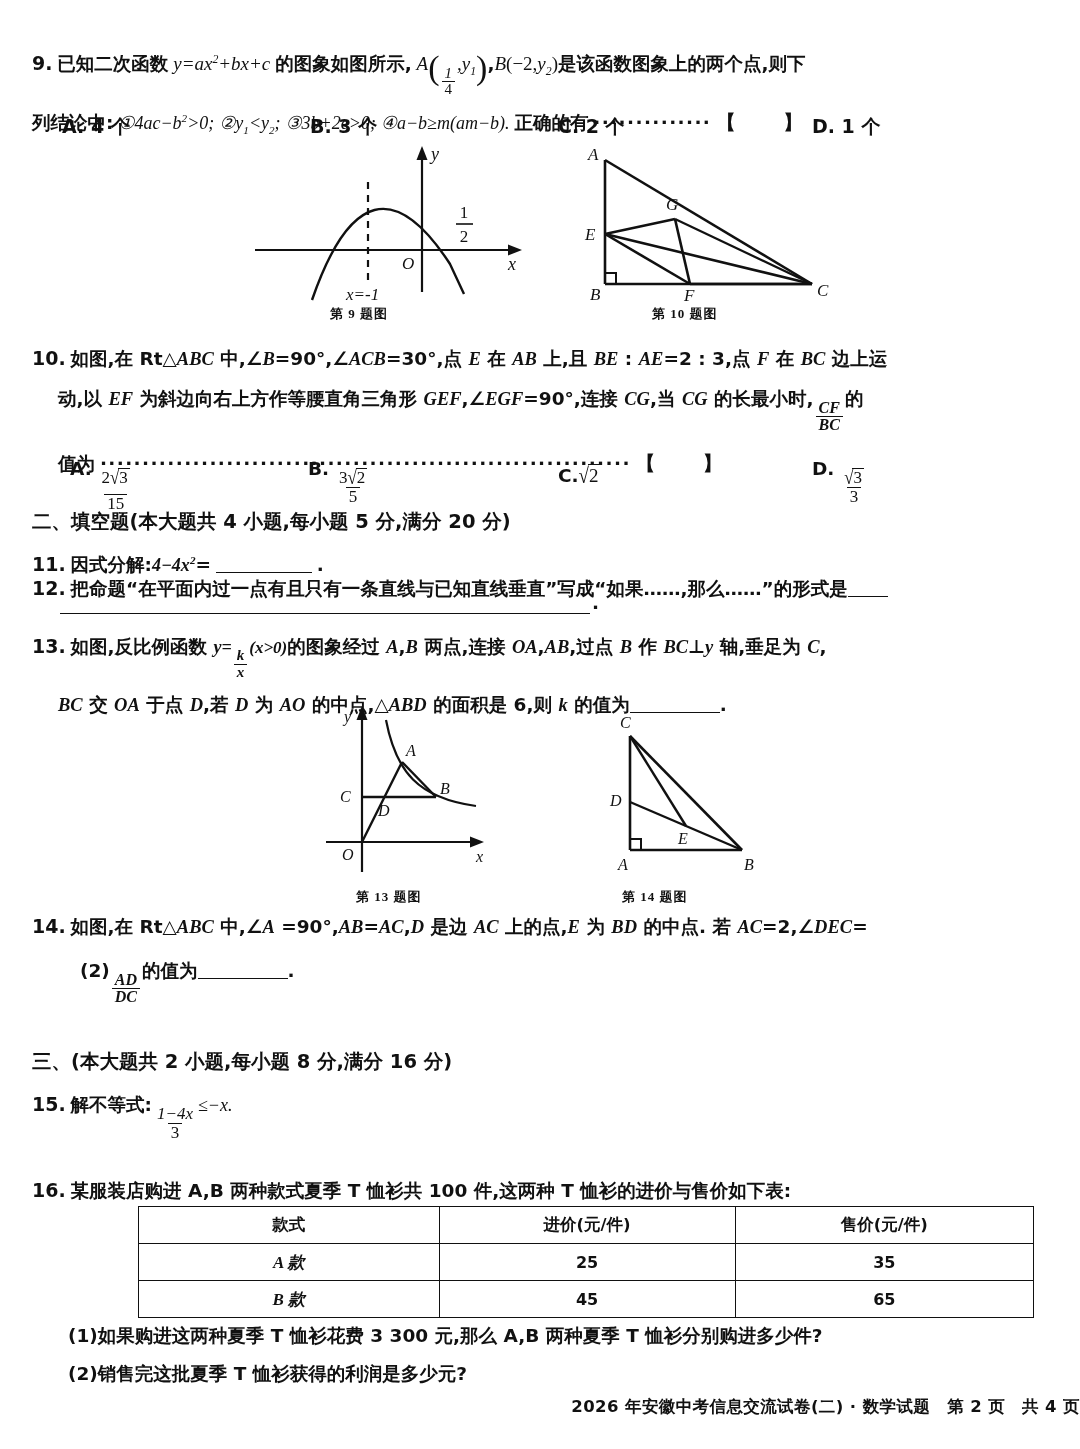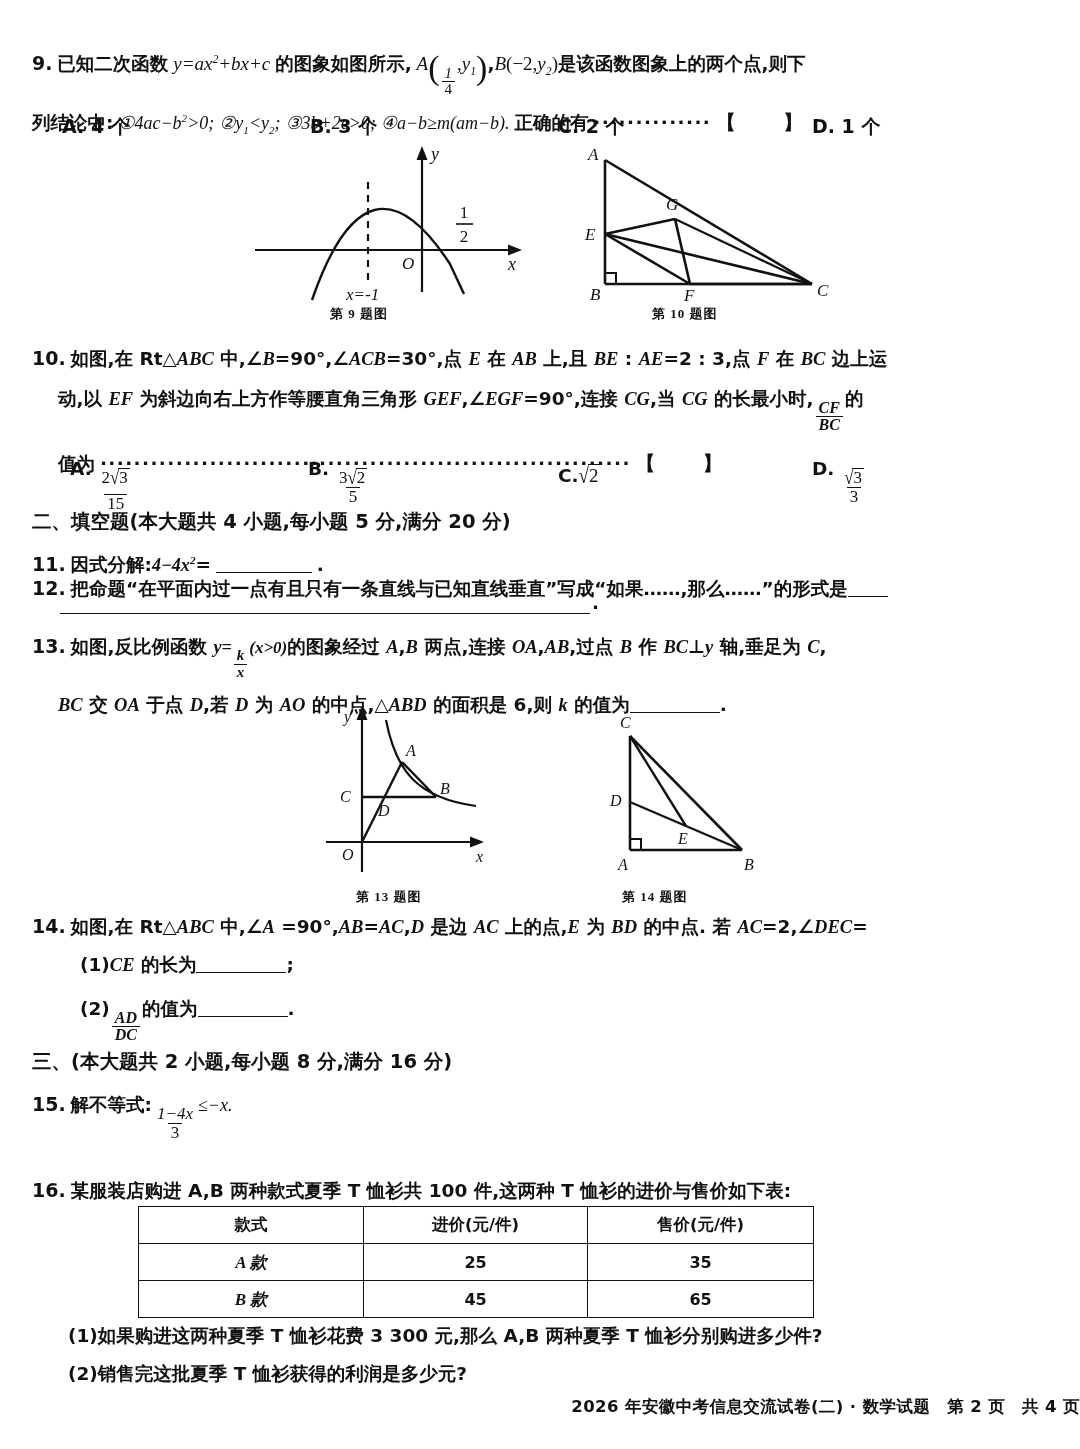--- a/index.html
+++ b/index.html
@@ -319,23 +319,20 @@
       <text x="88" y="142" font-family="Liberation Serif, serif" font-style="italic" font-size="16" fill="#111">E</text>
     </svg>
   </div>
   <div class="figcap" style="left:622px; top:888px;">第 14 题图</div>
 
   <div class="q" style="left:32px; top:908px; width:1026px;">
     <div>
       <span class="qnum">14.</span>
       <span class="txt">如图,在 Rt△<span class="math">ABC</span> 中,∠<span class="math">A</span> =90°,<span class="math">AB</span>=<span class="math">AC</span>,<span class="math">D</span> 是边 <span class="math">AC</span> 上的点,<span class="math">E</span> 为 <span class="math">BD</span> 的中点. 若 <span class="math">AC</span>=2,∠<span class="math">DEC</span>=</span>
     </div>
-    <div style="margin-top:2px;">
-      <span class="txt" style="margin-left:48px;">(1)<span class="math">CE</span> 的长为</span><span class="blank" style="width:90px;"></span><span class="txt">;</span>
-    </div>
     <div style="margin-top:8px;">
       <span class="txt" style="margin-left:48px;">(2)<span class="frac" style="font-size:16px;">
             <span class="num math">AD</span>
             <span class="den math">DC</span>
           </span>的值为</span><span class="blank" style="width:90px;"></span><span class="txt">.</span>
     </div>
   </div>
 
   <div class="secthead" style="left:32px; top:1048px;">三、(本大题共 2 小题,每小题 8 分,满分 16 分)</div>
 
@@ -345,21 +342,21 @@
         <span class="num math">1−4x</span>
         <span class="den mathu">3</span>
       </span><span class="math" style="font-size:18px;">≤−x.</span>
   </div>
 
   <div class="q" style="left:32px; top:1172px; width:1026px;">
     <span class="qnum">16.</span>
     <span class="txt">某服装店购进 A,B 两种款式夏季 T 恤衫共 100 件,这两种 T 恤衫的进价与售价如下表:</span>
   </div>
 
-  <table class="pricetbl" style="left:138px; top:1206px; width:676px;">
+  <table class="pricetbl" style="left:138px; top:1206px; width:896px;">
     <thead>
       <tr>
         <th style="width:272px;">款式</th>
         <th style="width:268px;">进价(元/件)</th>
         <th style="width:270px;">售价(元/件)</th>
       </tr>
     </thead>
     <tbody>
       <tr>
         <td class="mi">A 款</td>

